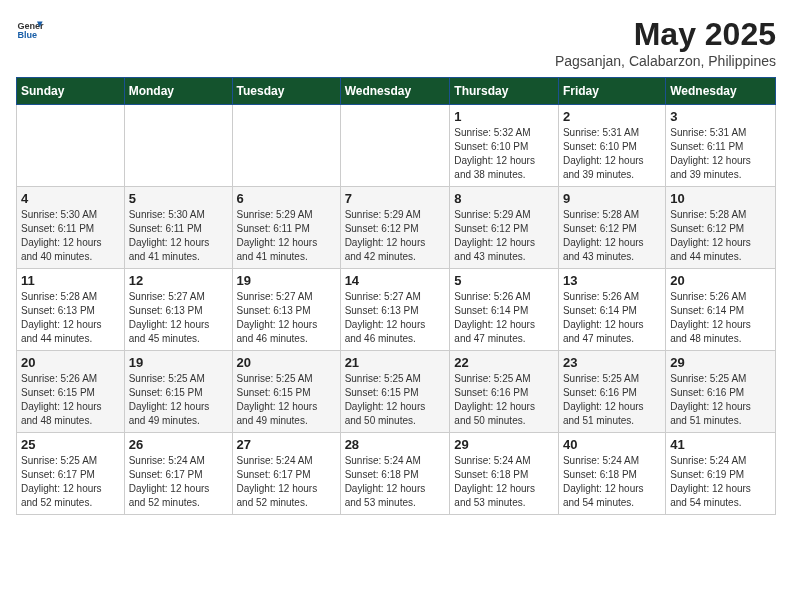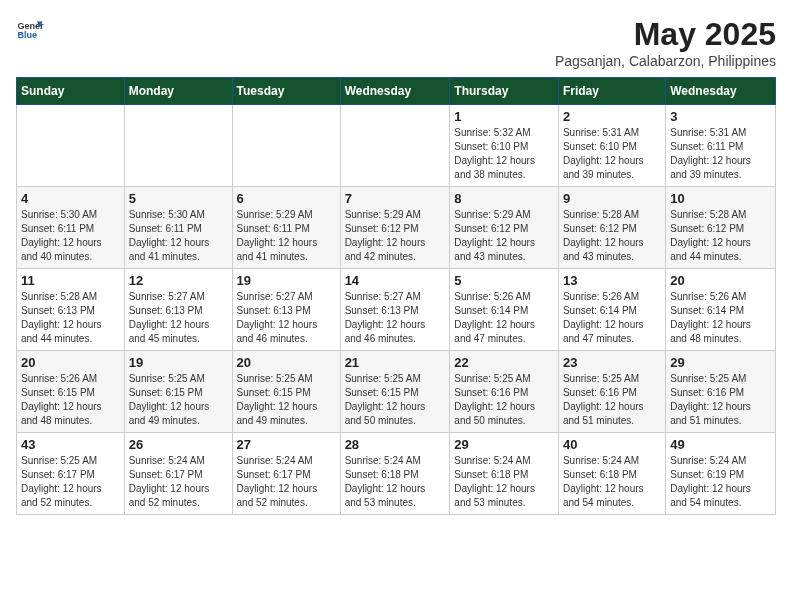--- a/index.html
+++ b/index.html
@@ -282,21 +282,21 @@
         <td>
           <div class="day-number">29</div>
           <div class="day-info" style="white-space: pre-line;">Sunrise: 5:25 AM
 Sunset: 6:16 PM
 Daylight: 12 hours
 and 51 minutes.</div>
         </td>
       </tr>
       <tr>
         <td>
-          <div class="day-number">43</div>
+          <div class="day-number">25</div>
           <div class="day-info" style="white-space: pre-line;">Sunrise: 5:25 AM
 Sunset: 6:17 PM
 Daylight: 12 hours
 and 52 minutes.</div>
         </td>
         <td>
           <div class="day-number">26</div>
           <div class="day-info" style="white-space: pre-line;">Sunrise: 5:24 AM
 Sunset: 6:17 PM
 Daylight: 12 hours
@@ -324,21 +324,21 @@
 and 53 minutes.</div>
         </td>
         <td>
           <div class="day-number">40</div>
           <div class="day-info" style="white-space: pre-line;">Sunrise: 5:24 AM
 Sunset: 6:18 PM
 Daylight: 12 hours
 and 54 minutes.</div>
         </td>
         <td>
-          <div class="day-number">49</div>
+          <div class="day-number">41</div>
           <div class="day-info" style="white-space: pre-line;">Sunrise: 5:24 AM
 Sunset: 6:19 PM
 Daylight: 12 hours
 and 54 minutes.</div>
         </td>
       </tr>
     </tbody>
 </table>
 
 </body></html>

